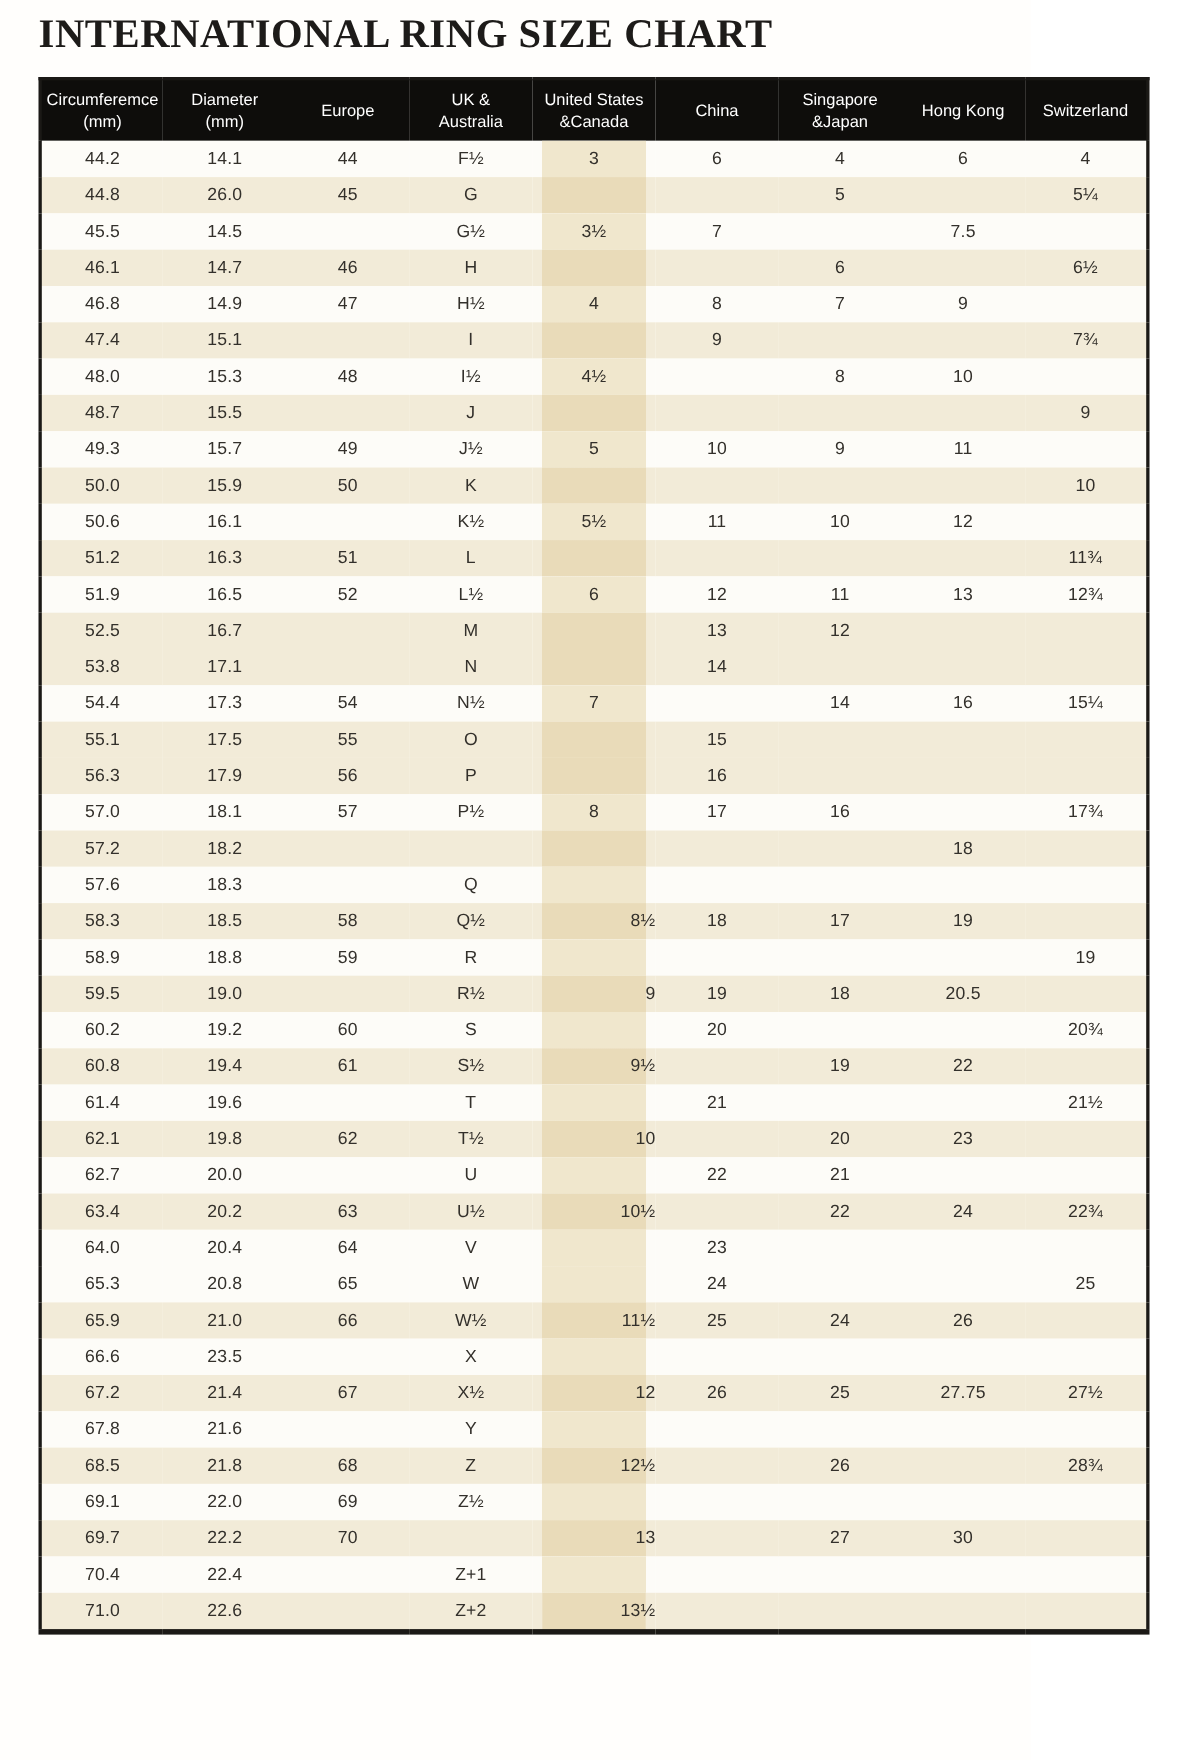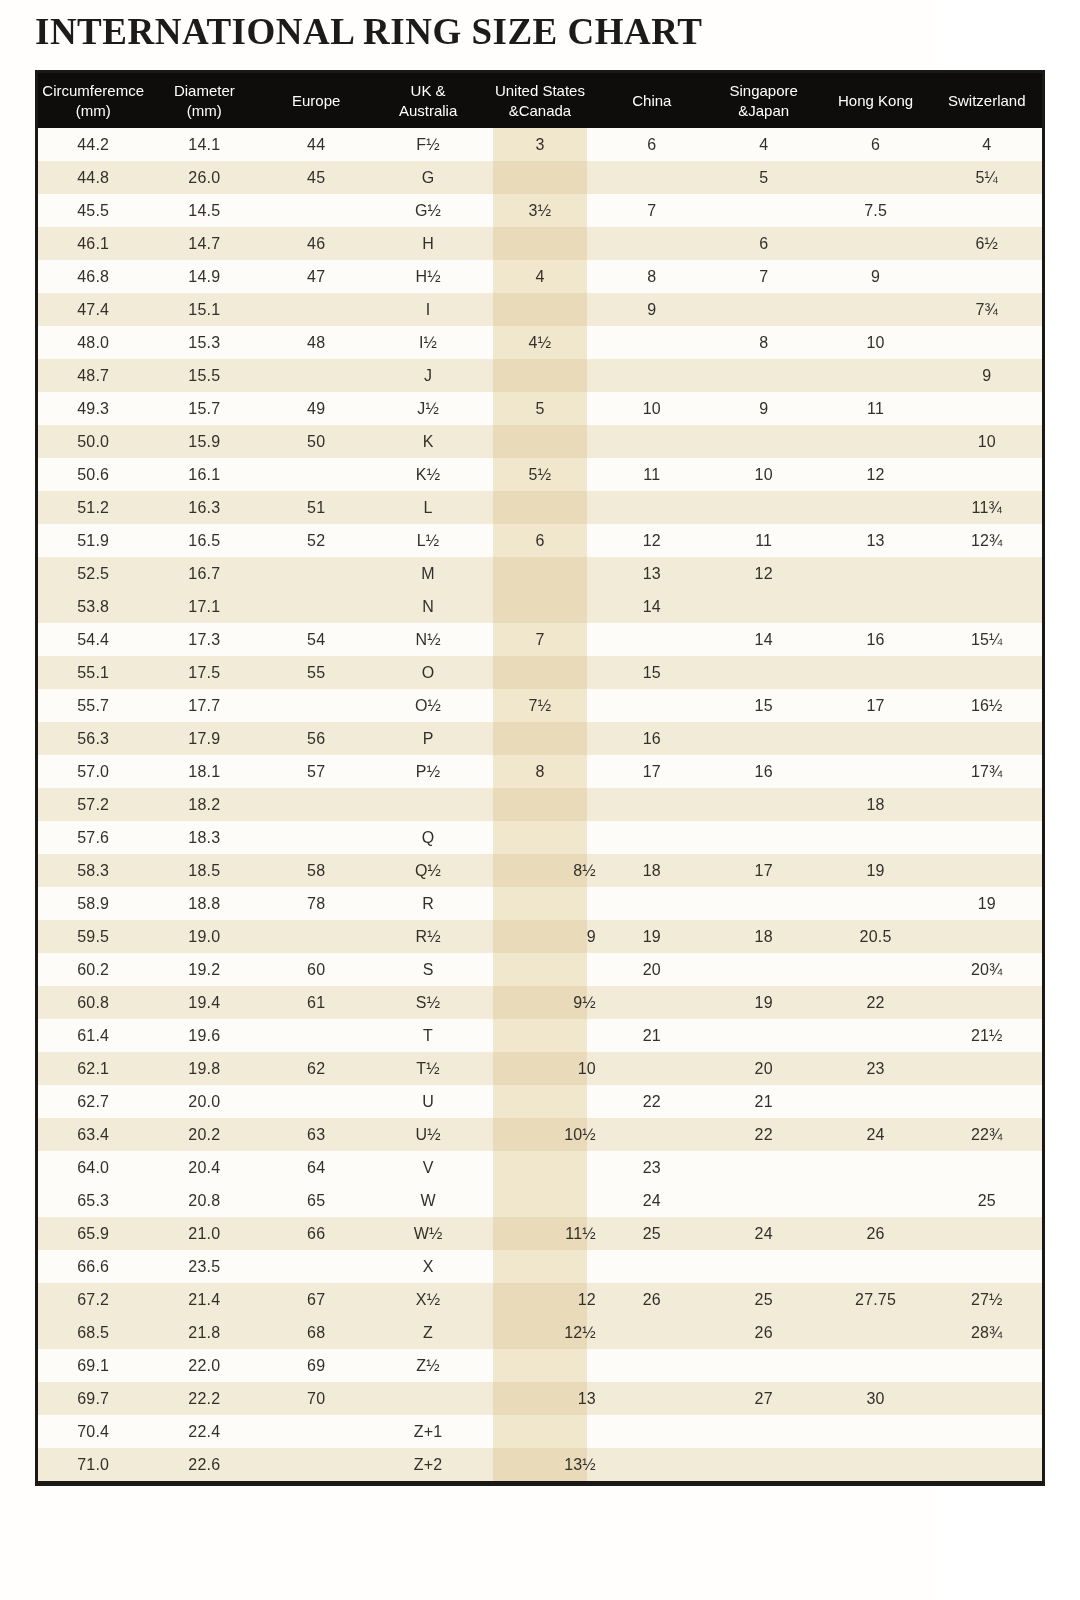--- a/index.html
+++ b/index.html
@@ -274,31 +274,20 @@
           <td>55.1</td>
           <td>17.5</td>
           <td>55</td>
           <td>O</td>
           <td class="us-col"></td>
           <td>15</td>
           <td></td>
           <td></td>
           <td></td>
         </tr>
-        <tr class="row-white">
-          <td>55.7</td>
-          <td>17.7</td>
-          <td></td>
-          <td>O½</td>
-          <td class="us-col">7½</td>
-          <td></td>
-          <td>15</td>
-          <td>17</td>
-          <td>16½</td>
-        </tr>
         <tr class="row-beige">
           <td>56.3</td>
           <td>17.9</td>
           <td>56</td>
           <td>P</td>
           <td class="us-col"></td>
           <td>16</td>
           <td></td>
           <td></td>
           <td></td>
@@ -343,21 +332,21 @@
           <td>Q½</td>
           <td class="us-col">8½</td>
           <td>18</td>
           <td>17</td>
           <td>19</td>
           <td></td>
         </tr>
         <tr class="row-white">
           <td>58.9</td>
           <td>18.8</td>
-          <td>78</td>
+          <td>59</td>
           <td>R</td>
           <td class="us-col"></td>
           <td></td>
           <td></td>
           <td></td>
           <td>19</td>
         </tr>
         <tr class="row-beige">
           <td>59.5</td>
           <td>19.0</td>
@@ -483,20 +472,31 @@
           <td>67.2</td>
           <td>21.4</td>
           <td>67</td>
           <td>X½</td>
           <td class="us-col">12</td>
           <td>26</td>
           <td>25</td>
           <td>27.75</td>
           <td>27½</td>
         </tr>
+        <tr class="row-white">
+          <td>67.8</td>
+          <td>21.6</td>
+          <td></td>
+          <td>Y</td>
+          <td class="us-col"></td>
+          <td></td>
+          <td></td>
+          <td></td>
+          <td></td>
+        </tr>
         <tr class="row-beige">
           <td>68.5</td>
           <td>21.8</td>
           <td>68</td>
           <td>Z</td>
           <td class="us-col">12½</td>
           <td></td>
           <td>26</td>
           <td></td>
           <td>28¾</td>

